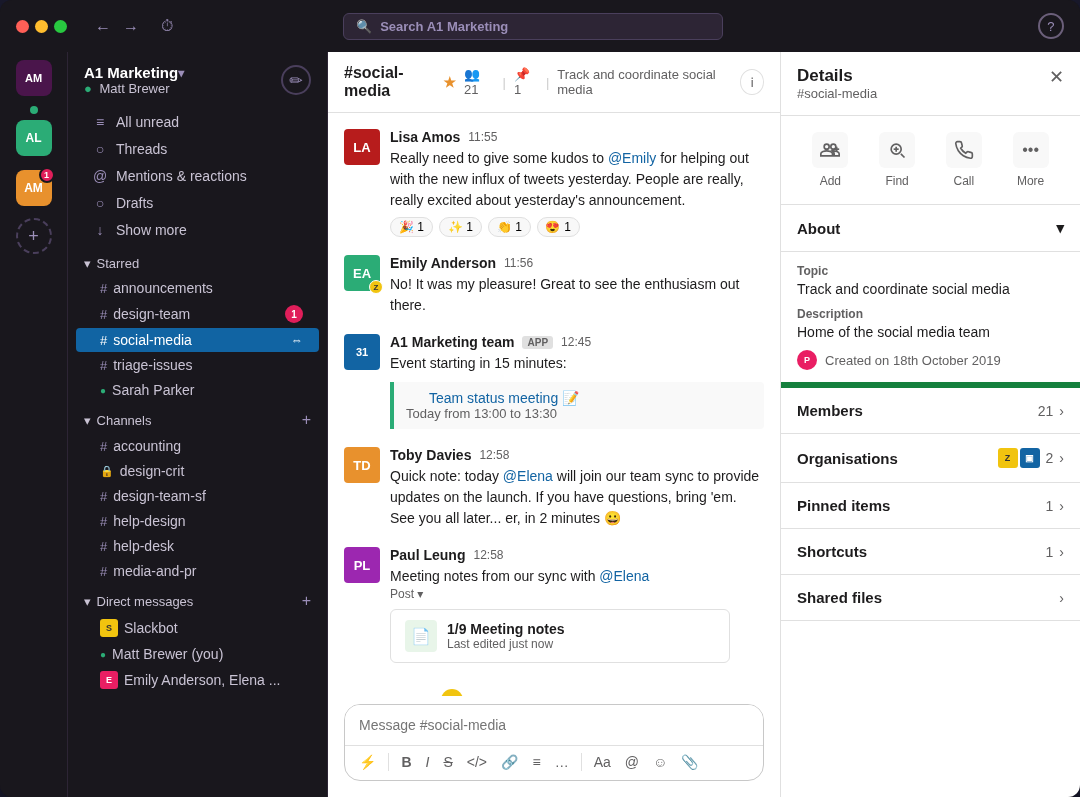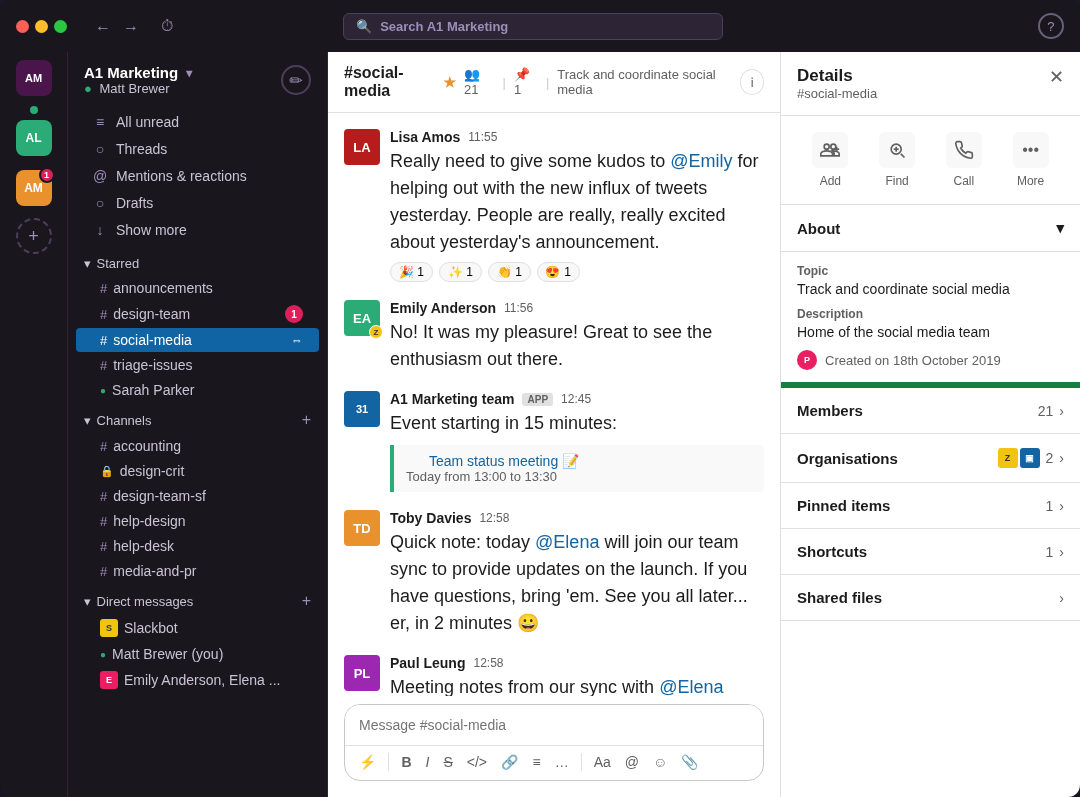--- a/index.html
+++ b/index.html
@@ -113,21 +113,21 @@
       display: flex;
       align-items: center;
       justify-content: space-between;
     }
     .workspace-name {
       color: #fff;
       font-size: 15px;
       font-weight: 700;
       display: flex;
       align-items: center;
-      gap: 8px;
+      gap: 0;
       cursor: pointer;
     }
     .workspace-name .chevron { color: #9b8eb8; font-size: 12px; }
     .user-name-row { color: #c9c3d4; font-size: 13px; }
     .compose-btn {
       background: none; border: 2px solid #4a3f5c; border-radius: 50%;
       width: 30px; height: 30px; color: #9b8eb8; cursor: pointer;
       display: flex; align-items: center; justify-content: center; font-size: 16px;
     }
 
@@ -209,21 +209,21 @@
       background: #fff;
     }
 
     .message-group { display: flex; gap: 10px; margin-bottom: 18px; }
     .avatar { width: 36px; height: 36px; border-radius: 4px; flex-shrink: 0; display: flex; align-items: center; justify-content: center; font-size: 13px; font-weight: 700; color: #fff; }
     .msg-body { flex: 1; }
     .msg-header { display: flex; align-items: center; gap: 8px; margin-bottom: 3px; }
     .msg-author { font-size: 14px; font-weight: 700; color: #1d1c1d; }
     .msg-time { font-size: 12px; color: #616061; }
     .msg-badge { background: #e0e0e0; color: #616061; font-size: 10px; padding: 1px 5px; border-radius: 3px; font-weight: 600; }
-    .msg-text { font-size: 18px; color: #1d1c1d; line-height: 1.5; }
+    .msg-text { font-size: 14px; color: #1d1c1d; line-height: 1.5; }
     .msg-text .mention { color: #1264a3; }
     .reactions { display: flex; gap: 6px; margin-top: 6px; flex-wrap: wrap; }
     .reaction { background: #f8f8f8; border: 1px solid #e0e0e0; border-radius: 12px; padding: 2px 8px; font-size: 12px; cursor: pointer; }
 
     .msg-attachment {
       margin-top: 8px;
       border-left: 4px solid #2bac76;
       padding: 8px 12px;
       background: #f9f9f9;
       border-radius: 0 4px 4px 0;

